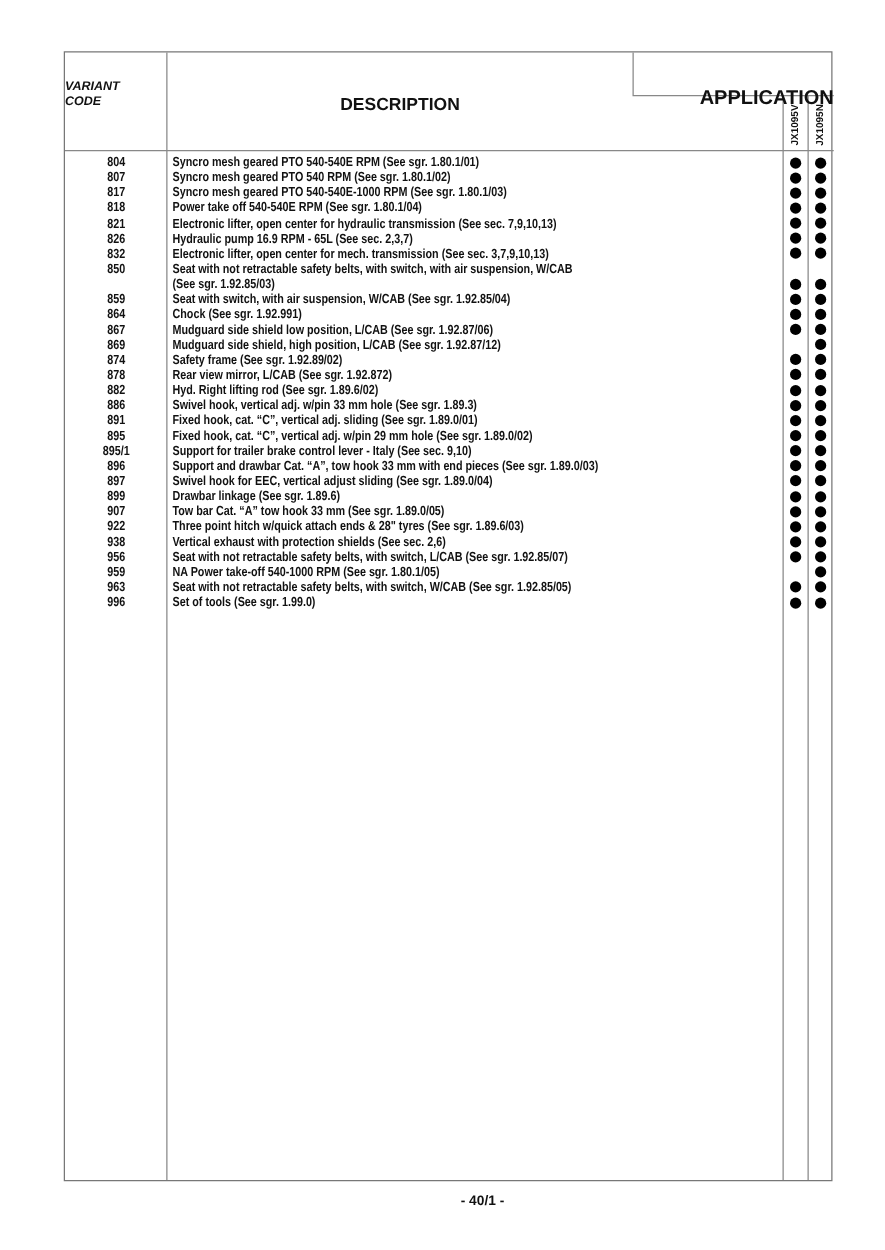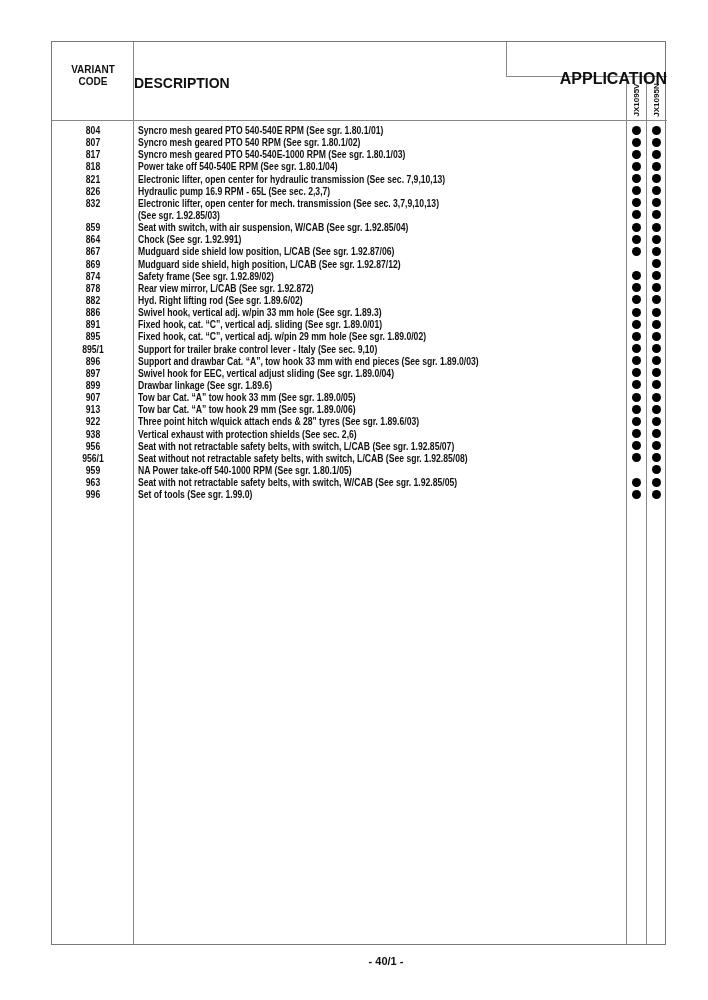--- a/index.html
+++ b/index.html
@@ -1,21 +1,21 @@
 <!DOCTYPE html>
 <html><head>
 <meta charset="utf-8">
 <style>
   html, body { margin: 0; padding: 0; background: #ffffff; }
   body { width: 708px; height: 1000px; position: relative; overflow: hidden; font-family: "Liberation Sans", sans-serif; color: #111; }
   .table-frame { position: absolute; left: 51px; top: 41px; width: 615px; height: 904px; border: 1px solid #777; box-sizing: border-box; }
   .vline { position: absolute; top: 0; bottom: 0; width: 0; border-left: 1px solid #888; }
   .hline { position: absolute; height: 0; border-top: 1px solid #888; }
-  .hdr-variant { position: absolute; left: 0; width: 82px; top: 22px; text-align: center; font-size: 10px; font-weight: bold; line-height: 12px; }
-  .hdr-desc { position: absolute; left: 82px; width: 372px; top: 33px; text-align: left; font-size: 14px; font-weight: bold; }
+  .hdr-variant { position: absolute; left: 0; width: 82px; top: 22px; font-size: 10px; font-weight: bold; line-height: 12px; font-style: italic; }
+  .hdr-desc { position: absolute; left: 82px; width: 372px; top: 33px; text-align: center; font-size: 14px; font-weight: bold; }
   .hdr-app { position: absolute; left: 454px; width: 161px; top: 28px; text-align: right; font-size: 16px; font-weight: bold; }
   .hdr-model { position: absolute; top: 38px; width: 20px; height: 40px; }
   .hdr-model span { position: absolute; left: 50%; top: 50%; transform: translate(-50%, -50%) rotate(-90deg); font-size: 8px; font-weight: bold; white-space: nowrap; }
   .rows { position: absolute; left: 0; top: 82px; width: 615px; }
   .row { position: relative; width: 615px; }
   .line { height: 12.15px; position: relative; }
   .code { position: absolute; left: 0; width: 82px; text-align: center; font-size: 10.5px; font-weight: bold; line-height: 12px; transform: scaleX(0.82); transform-origin: center; }
   .desc { position: absolute; left: 86px; font-size: 10.5px; font-weight: bold; line-height: 12px; white-space: nowrap; transform: scaleX(0.82); transform-origin: left; }
   .dot { position: absolute; width: 9px; height: 9px; border-radius: 50%; background: #000; top: 1.5px; }
   .dot.c1 { left: 580px; }
@@ -100,20 +100,24 @@
       <div class="row">
         <div class="line">
           <div class="code">832</div>
           <div class="desc">Electronic lifter, open center for mech. transmission (See sec. 3,7,9,10,13)</div>
           <div class="dot c1"></div>
           <div class="dot c2"></div>
         </div>
       </div>
       <div class="row">
         <div class="line">
+          <div class="code">850</div>
+          <div class="desc">Seat with not retractable safety belts, with switch, with air suspension, W/CAB</div>
+        </div>
+        <div class="line">
           <div class="desc">(See sgr. 1.92.85/03)</div>
           <div class="dot c1"></div>
           <div class="dot c2"></div>
         </div>
       </div>
       <div class="row">
         <div class="line">
           <div class="code">859</div>
           <div class="desc">Seat with switch, with air suspension, W/CAB (See sgr. 1.92.85/04)</div>
           <div class="dot c1"></div>
@@ -226,28 +230,20 @@
       <div class="row">
         <div class="line">
           <div class="code">907</div>
           <div class="desc">Tow bar Cat. “A” tow hook 33 mm (See sgr. 1.89.0/05)</div>
           <div class="dot c1"></div>
           <div class="dot c2"></div>
         </div>
       </div>
       <div class="row">
         <div class="line">
-          <div class="code">913</div>
-          <div class="desc">Tow bar Cat. “A” tow hook 29 mm (See sgr. 1.89.0/06)</div>
-          <div class="dot c1"></div>
-          <div class="dot c2"></div>
-        </div>
-      </div>
-      <div class="row">
-        <div class="line">
           <div class="code">922</div>
           <div class="desc">Three point hitch w/quick attach ends &amp; 28" tyres (See sgr. 1.89.6/03)</div>
           <div class="dot c1"></div>
           <div class="dot c2"></div>
         </div>
       </div>
       <div class="row">
         <div class="line">
           <div class="code">938</div>
           <div class="desc">Vertical exhaust with protection shields (See sec. 2,6)</div>
@@ -258,28 +254,20 @@
       <div class="row">
         <div class="line">
           <div class="code">956</div>
           <div class="desc">Seat with not retractable safety belts, with switch, L/CAB (See sgr. 1.92.85/07)</div>
           <div class="dot c1"></div>
           <div class="dot c2"></div>
         </div>
       </div>
       <div class="row">
         <div class="line">
-          <div class="code">956/1</div>
-          <div class="desc">Seat without not retractable safety belts, with switch, L/CAB (See sgr. 1.92.85/08)</div>
-          <div class="dot c1"></div>
-          <div class="dot c2"></div>
-        </div>
-      </div>
-      <div class="row">
-        <div class="line">
           <div class="code">959</div>
           <div class="desc">NA Power take-off 540-1000 RPM (See sgr. 1.80.1/05)</div>
           <div class="dot c2"></div>
         </div>
       </div>
       <div class="row">
         <div class="line">
           <div class="code">963</div>
           <div class="desc">Seat with not retractable safety belts, with switch, W/CAB (See sgr. 1.92.85/05)</div>
           <div class="dot c1"></div>

